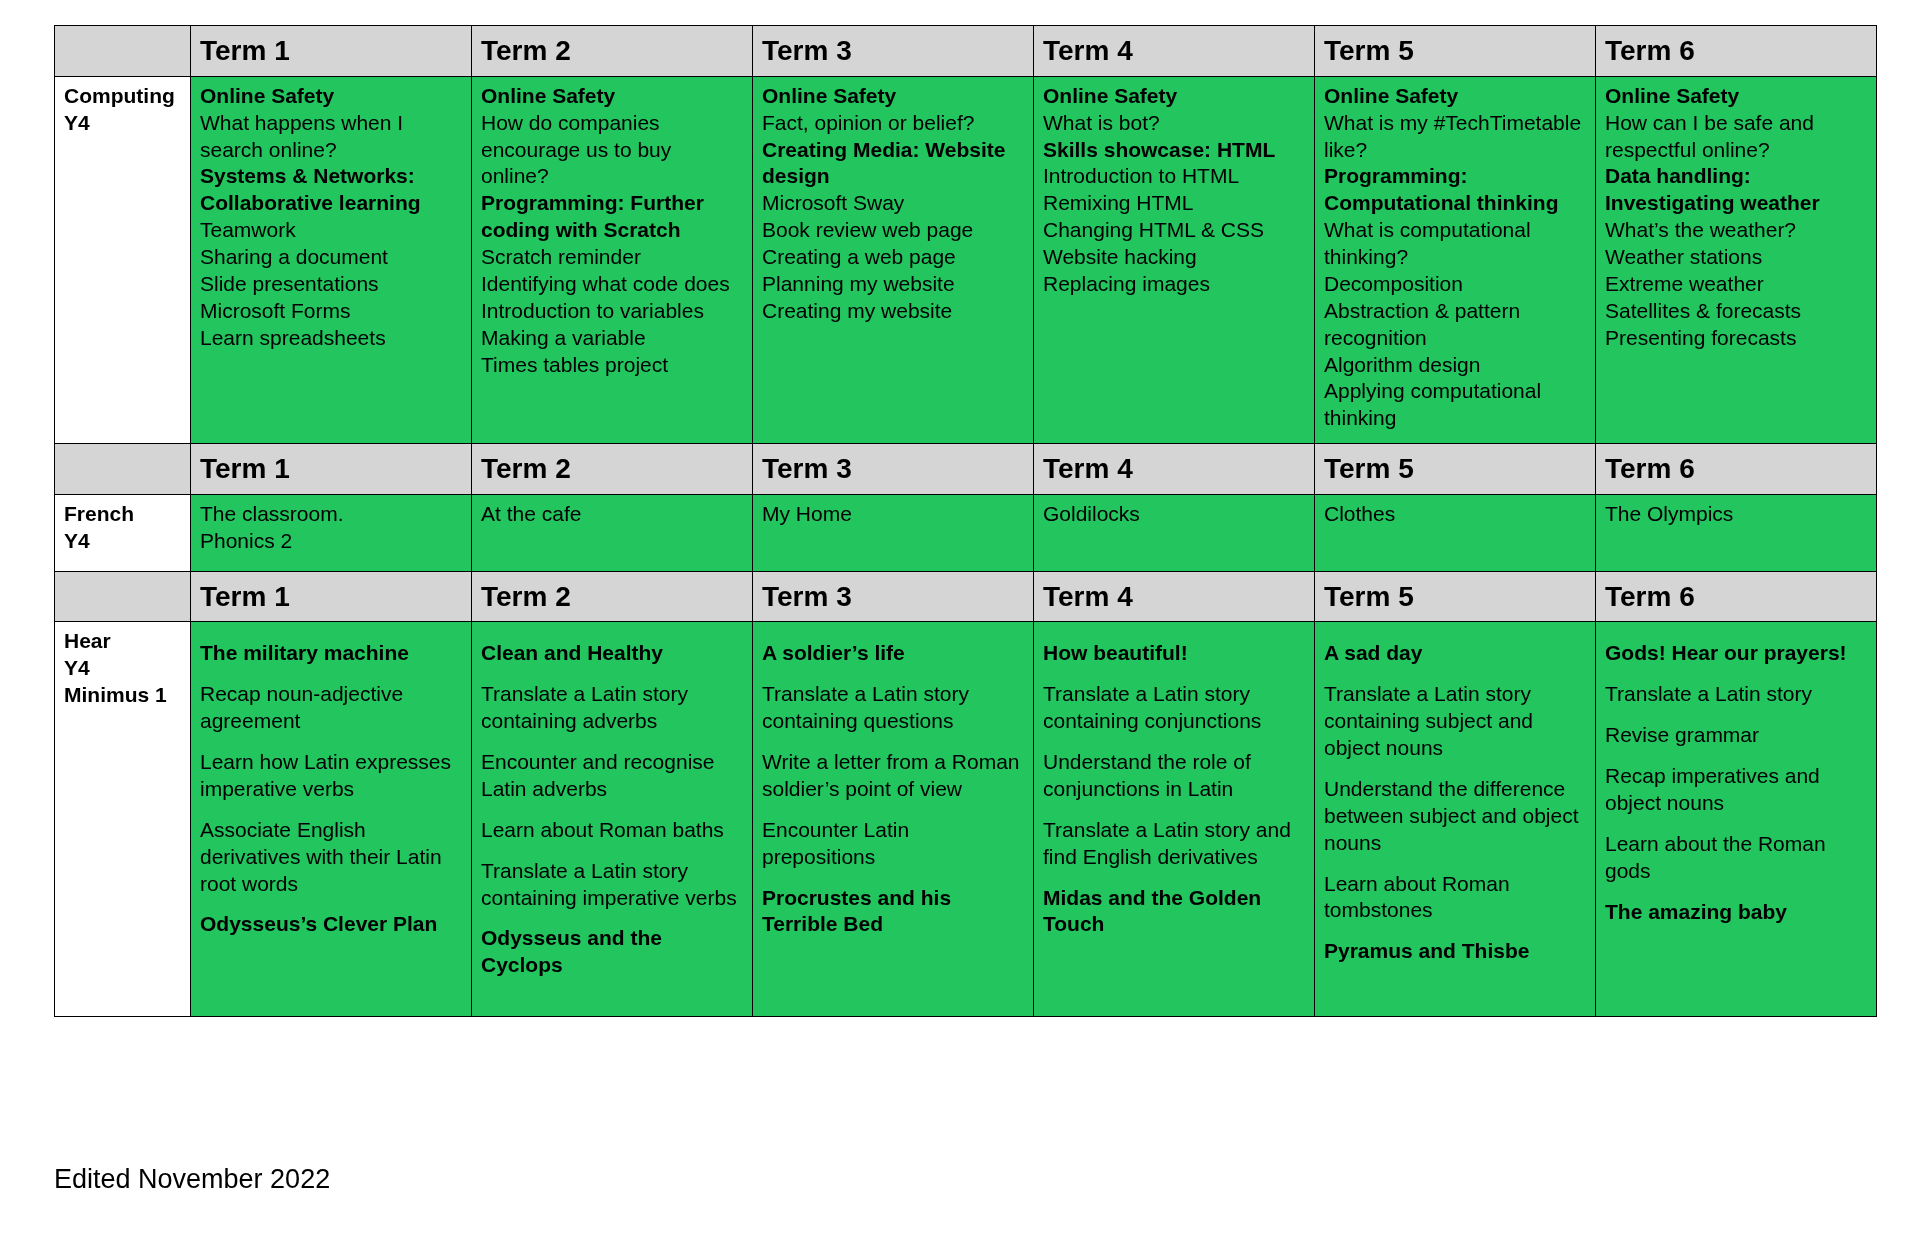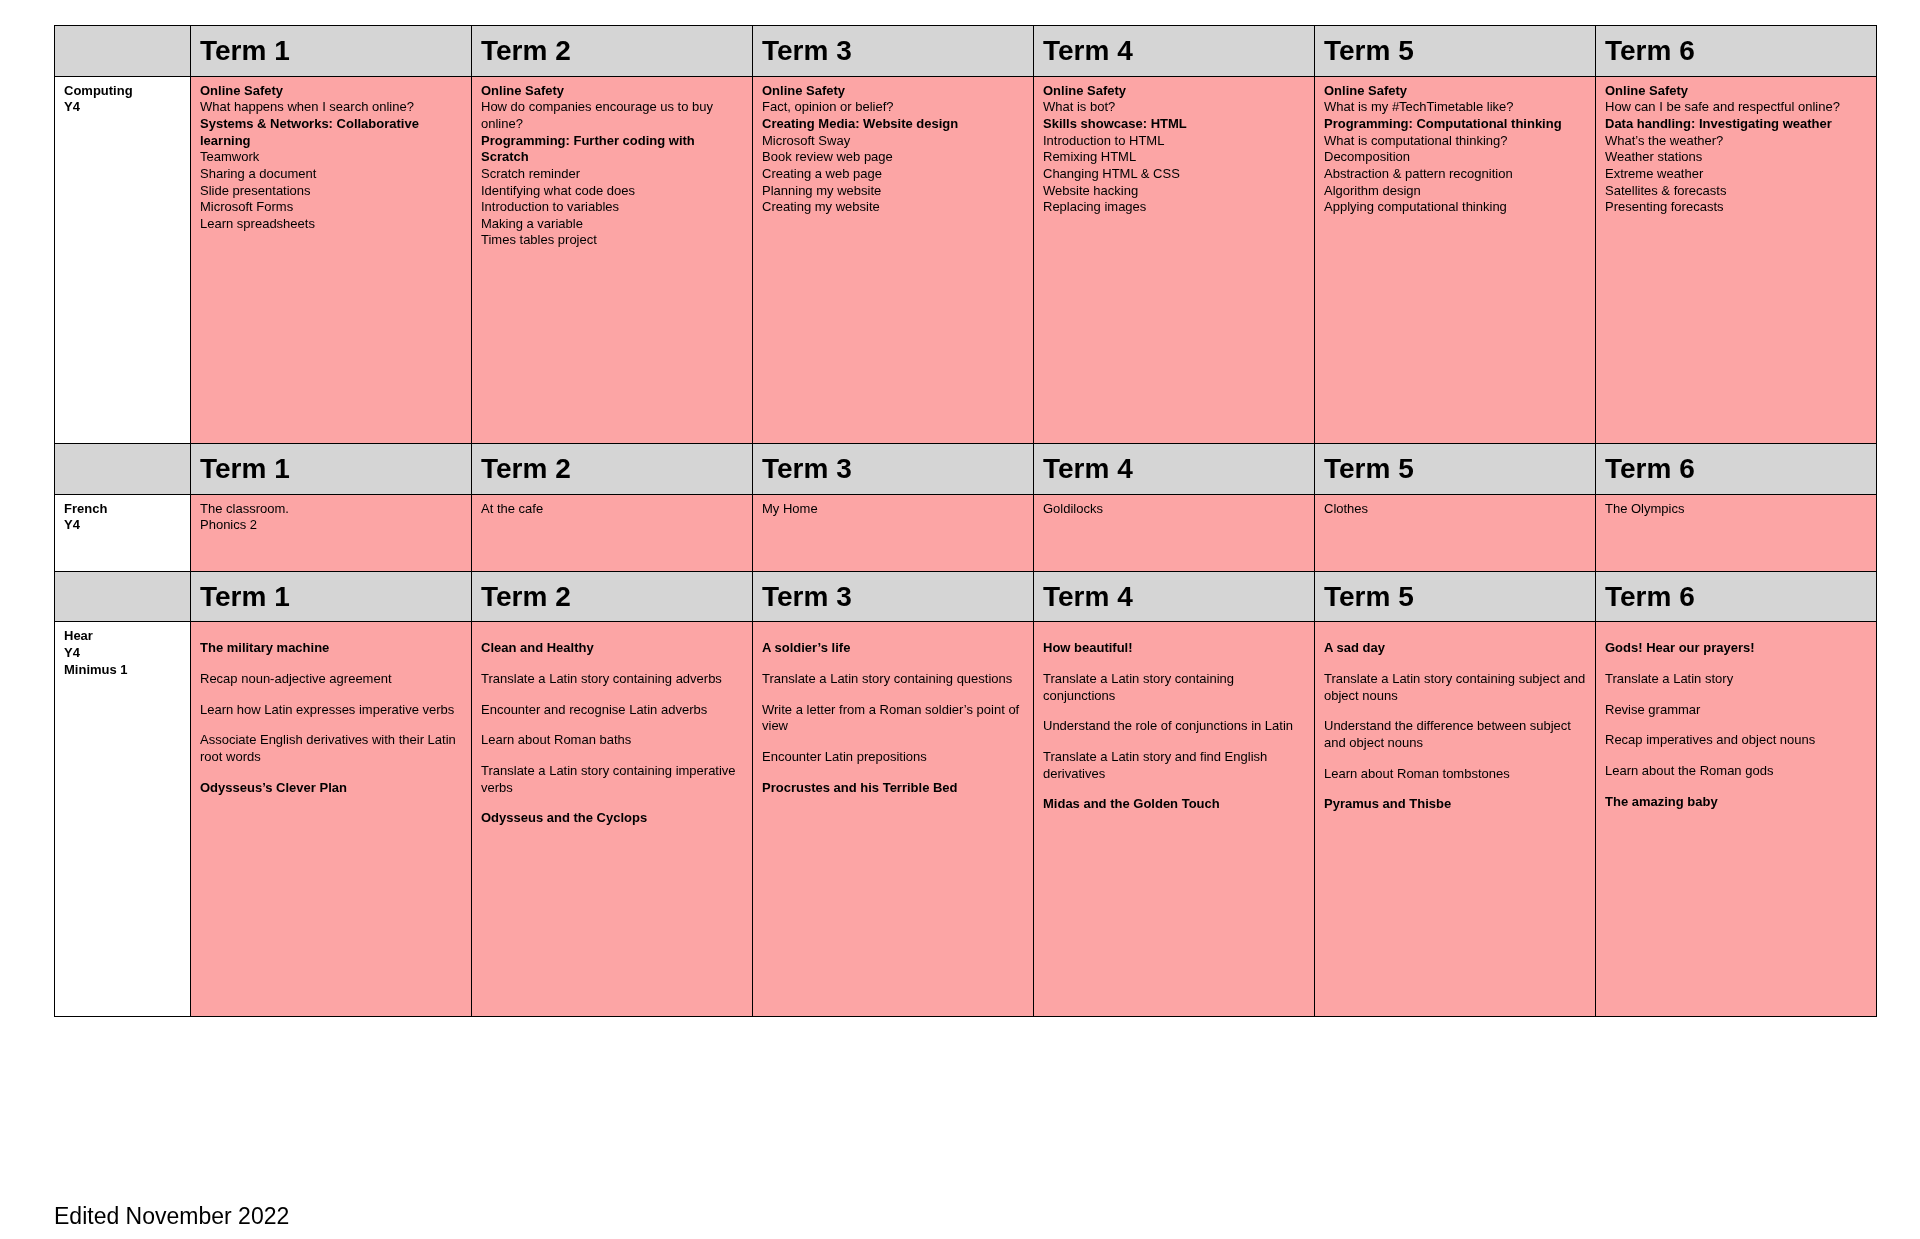--- a/index.html
+++ b/index.html
@@ -26,63 +26,63 @@
     width: 1822px;
     border-collapse: collapse;
     table-layout: fixed;
     border: 1px solid #000000;
   }
   table.curriculum td,
   table.curriculum th {
     border: 1px solid #000000;
     vertical-align: top;
     padding: 6px 9px 8px 9px;
-    font-size: 13px;
+    font-size: 21px;
     line-height: 1.28;
     font-weight: normal;
     text-align: left;
   }
   tr.term-header td {
     background: #d5d5d5;
     font-weight: bold;
     font-size: 28px;
     padding-top: 7px;
     padding-bottom: 7px;
     height: 26px;
   }
   td.corner-cell {
     background: #d5d5d5;
   }
   td.subject-cell {
     font-weight: bold;
     background: #ffffff;
   }
   td.content-cell {
-    background: #fca5a5;
+    background: #22c55e;
   }
   
   col.c-subject { width: 136px; }
   col.c-term    { width: 281px; }
 
   .line { display: block; }
   .line.b { font-weight: bold; }
   .line.sp { }
   td.latin-cell .para { display: block; margin-bottom: 14px; margin-top: 12px; }
   td.latin-cell .para:last-child { margin-bottom: 0; }
   .para.b { font-weight: bold; }
 
   .row-computing td { height: 352px; }
   .row-french td { height: 62px; }
   .row-latin td { height: 380px; }
 
   .footer {
     position: absolute;
     left: 54px;
-    top: 1203px;
-    font-size: 23px;
+    top: 1163px;
+    font-size: 27px;
     line-height: 1.2;
   }
 </style>
 </head>
 <body>
 
 <div class="page">
 
   <table class="curriculum">
     <colgroup>

